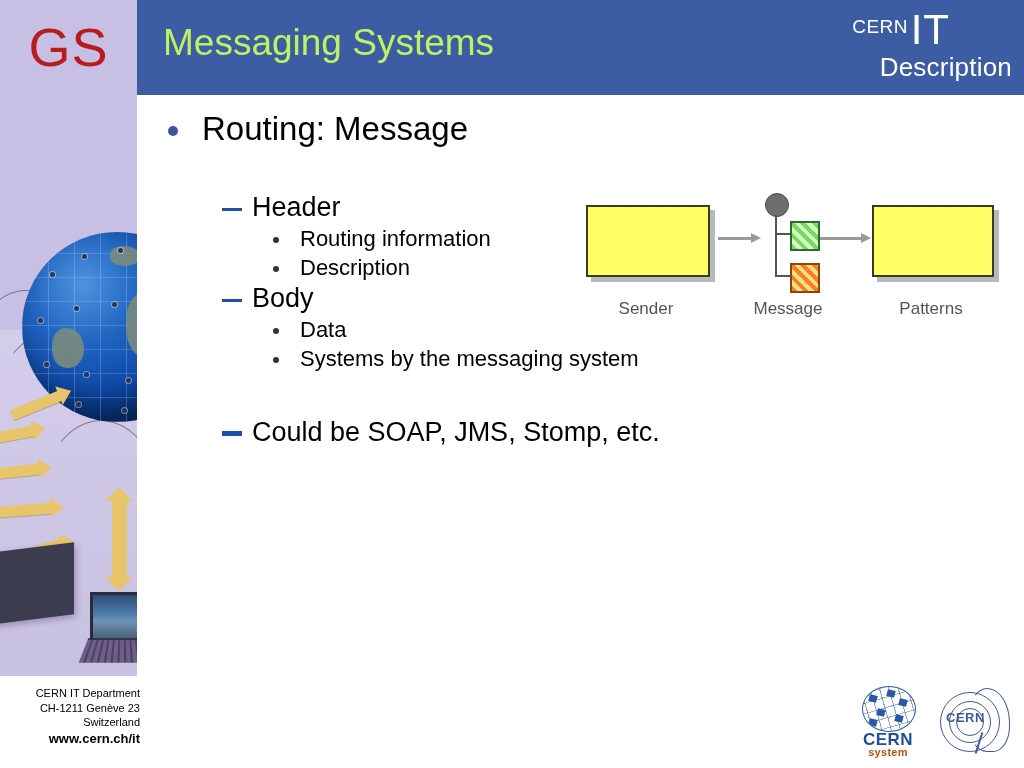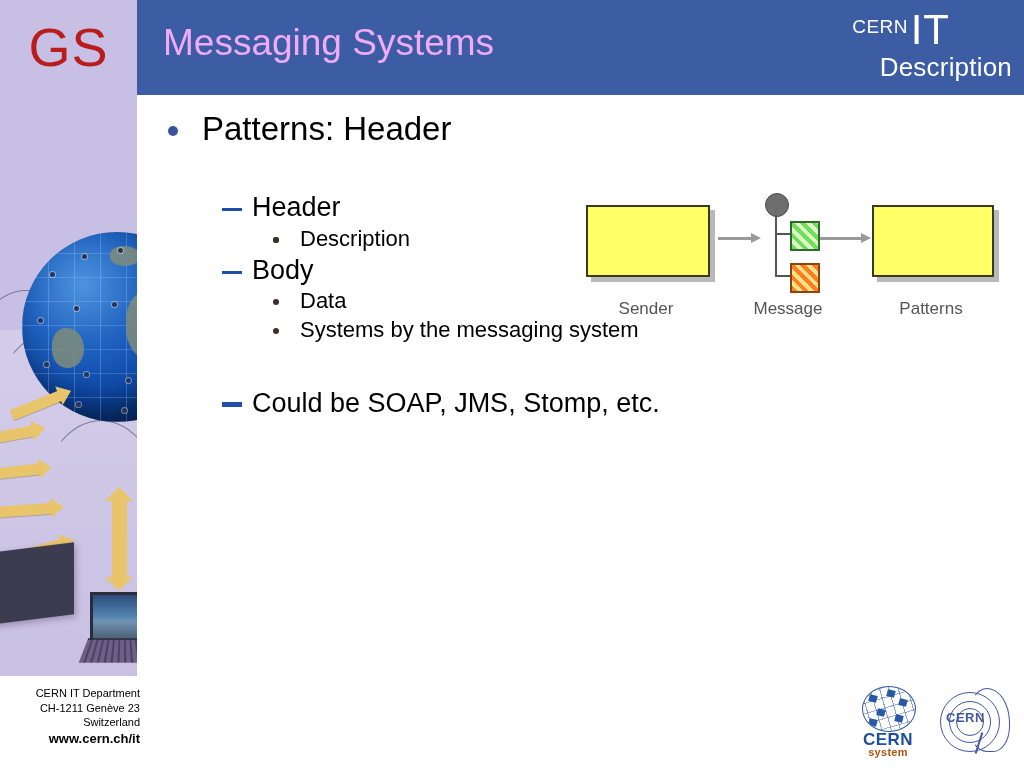--- a/index.html
+++ b/index.html
@@ -154,21 +154,21 @@
   
   #header {
     position: absolute;
     left: 137px; top: 0;
     width: 887px; height: 95px;
     background: #3c5ca4;
   }
   #slide-title {
     position: absolute;
     left: 26px; top: 22px;
-    color: #f0abfc;
+    color: #bef264;
     font-size: 37px;
     font-weight: 400;
     white-space: nowrap;
   }
   #cern-it-logo {
     position: absolute;
     right: 6px; top: 8px;
     width: 200px; height: 82px;
     color: #ffffff;
   }
@@ -487,30 +487,31 @@
       <span class="cern-word">CERN</span>
       <span class="it-word">IT</span>
       <span class="dept-word">Description</span>
     </div>
   </div>
 
   <div id="content">
 
     <div class="lvl1">
       <span class="bullet-dot"></span>
-      <span>Patterns: Header</span>
+      <span>Routing: Message</span>
     </div>
 
     <div class="lvl2">
       <span class="bullet-dash"></span>
       <span>Header</span>
     </div>
 
     <div class="lvl3">
       <span class="bullet-sdot"></span>
+      <span>Routing information</span>
     </div>
 
     <div class="lvl3">
       <span class="bullet-sdot"></span>
       <span>Description</span>
     </div>
 
     <div class="lvl2">
       <span class="bullet-dash"></span>
       <span>Body</span>

